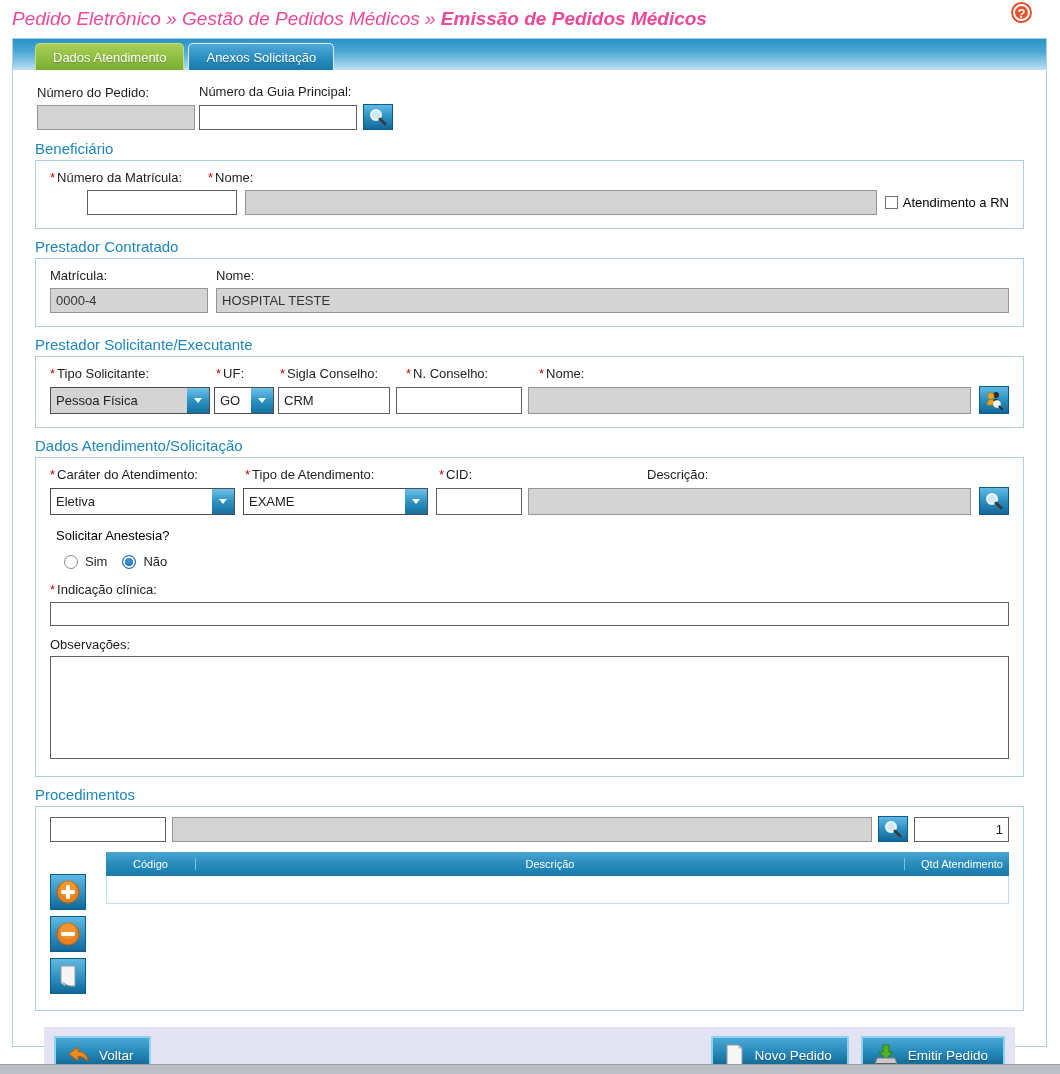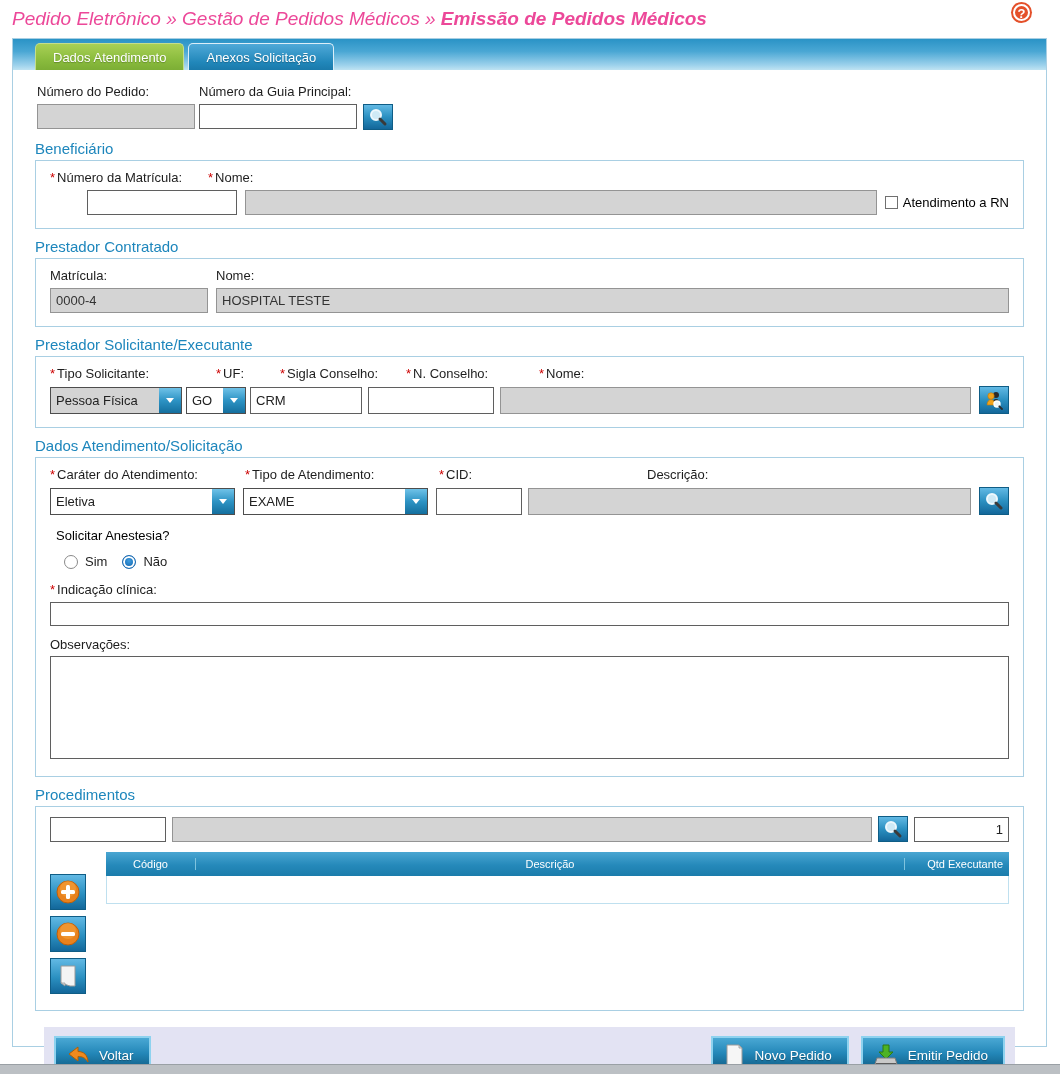--- a/index.html
+++ b/index.html
@@ -62,21 +62,21 @@
   
   .footerbar { margin:16px 9px 0 9px; background:#e3e3f3; height:56px; display:flex; align-items:center; justify-content:space-between; padding:0 10px; }
   .act-btn { height:38px; background:linear-gradient(180deg,#4aa8d4 0%,#2387b8 45%,#176c97 75%,#1b7aa8 100%); border:2px solid #8ed2ef; color:#fff; font-size:13.5px; display:flex; align-items:center; gap:9px; padding:0 15px 0 10px; cursor:pointer; text-shadow:0 1px 1px rgba(0,0,0,.3); }
   .right-btns { display:flex; gap:12px; }
 
   
   .bottom-strip { position:absolute; left:0; top:1064px; width:1060px; height:10px; background:#bcc0c4; border-top:1px solid #9aa0a5; }
 
   .gap4 { width:4px; } .gap6 { width:6px; } .gap8 { width:8px; }
   .fldcol { display:flex; flex-direction:column; }
-  .row { display:flex; align-items:flex-start; }
+  .row { display:flex; align-items:center; }
   svg { display:block; }
 </style>
 </head>
 <body>
 
 <div class="breadcrumb"><span>Pedido Eletrônico » Gestão de Pedidos Médicos » </span><b>Emissão de Pedidos Médicos</b></div>
 <div class="help-btn">?</div>
 
 <div class="container">
 
@@ -145,21 +145,21 @@
     <div class="sec-title">Prestador Solicitante/Executante</div>
     <div class="fieldset">
       <div class="lblrow">
         <span style="width:166px;"><span class="req">*</span><span>Tipo Solicitante:</span></span>
         <span style="width:64px;"><span class="req">*</span><span>UF:</span></span>
         <span style="width:126px;"><span class="req">*</span><span>Sigla Conselho:</span></span>
         <span style="width:133px;"><span class="req">*</span><span>N. Conselho:</span></span>
         <span><span class="req">*</span><span>Nome:</span></span>
       </div>
       <div class="row" style="align-items:center;">
-        <div class="sel dis" style="width:132px;">
+        <div class="sel dis" style="width:160px;">
           <span class="val">Pessoa Física</span>
           <span class="arrow">
               <i></i>
             </span>
         </div>
         <div class="gap4"></div>
         <div class="sel" style="width:60px;">
           <span class="val">GO</span>
           <span class="arrow">
               <i></i>
@@ -289,21 +289,21 @@
                 <path d="M5 2 h14 v20 l-5 0 -9 -3 z" fill="#f4f4f4" stroke="#9a9a9a" stroke-width="1"></path>
                 <path d="M5 19 l4 0 0 3 z" fill="#d9d9d9" stroke="#9a9a9a" stroke-width="0.8"></path>
               </svg>
             </span>
           </div>
         </div>
         <div class="proc-table">
           <div class="pt-head">
             <span class="c1">Código</span>
             <span class="c2">Descrição</span>
-            <span class="c3">Qtd Executante</span>
+            <span class="c3">Qtd Atendimento</span>
           </div>
           <div class="pt-row"></div>
         </div>
       </div>
     </div>
 
     <div class="footerbar">
       <div class="act-btn">
         <span>
           <svg width="24" height="22" viewBox="0 0 24 22">

